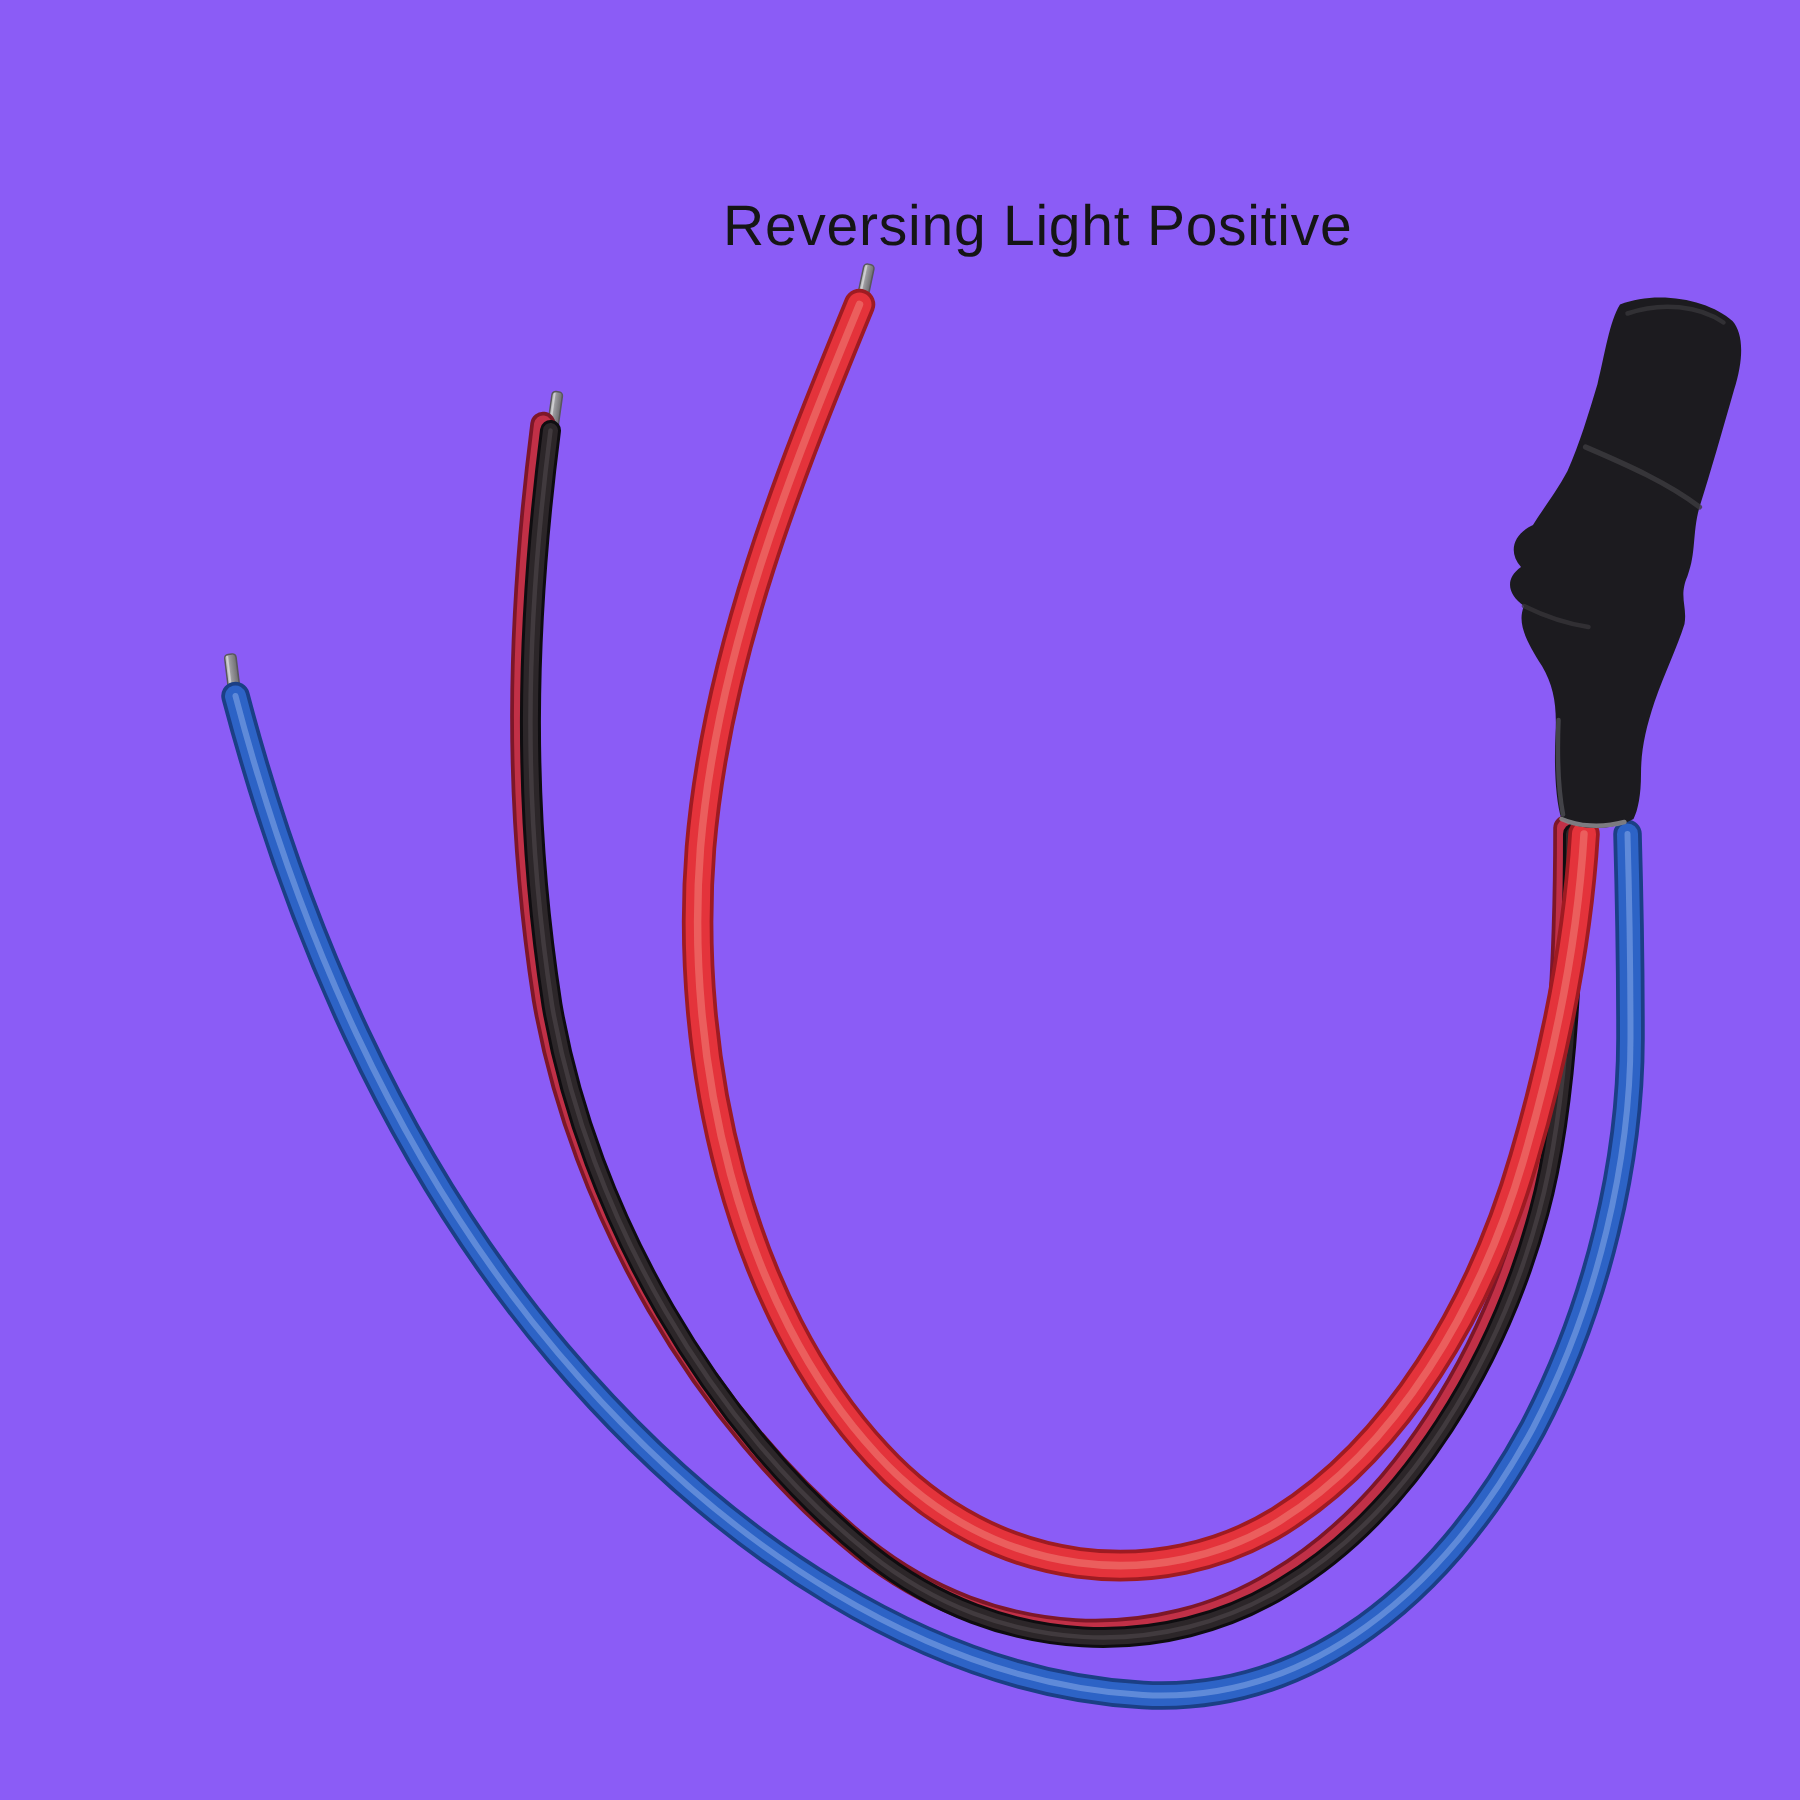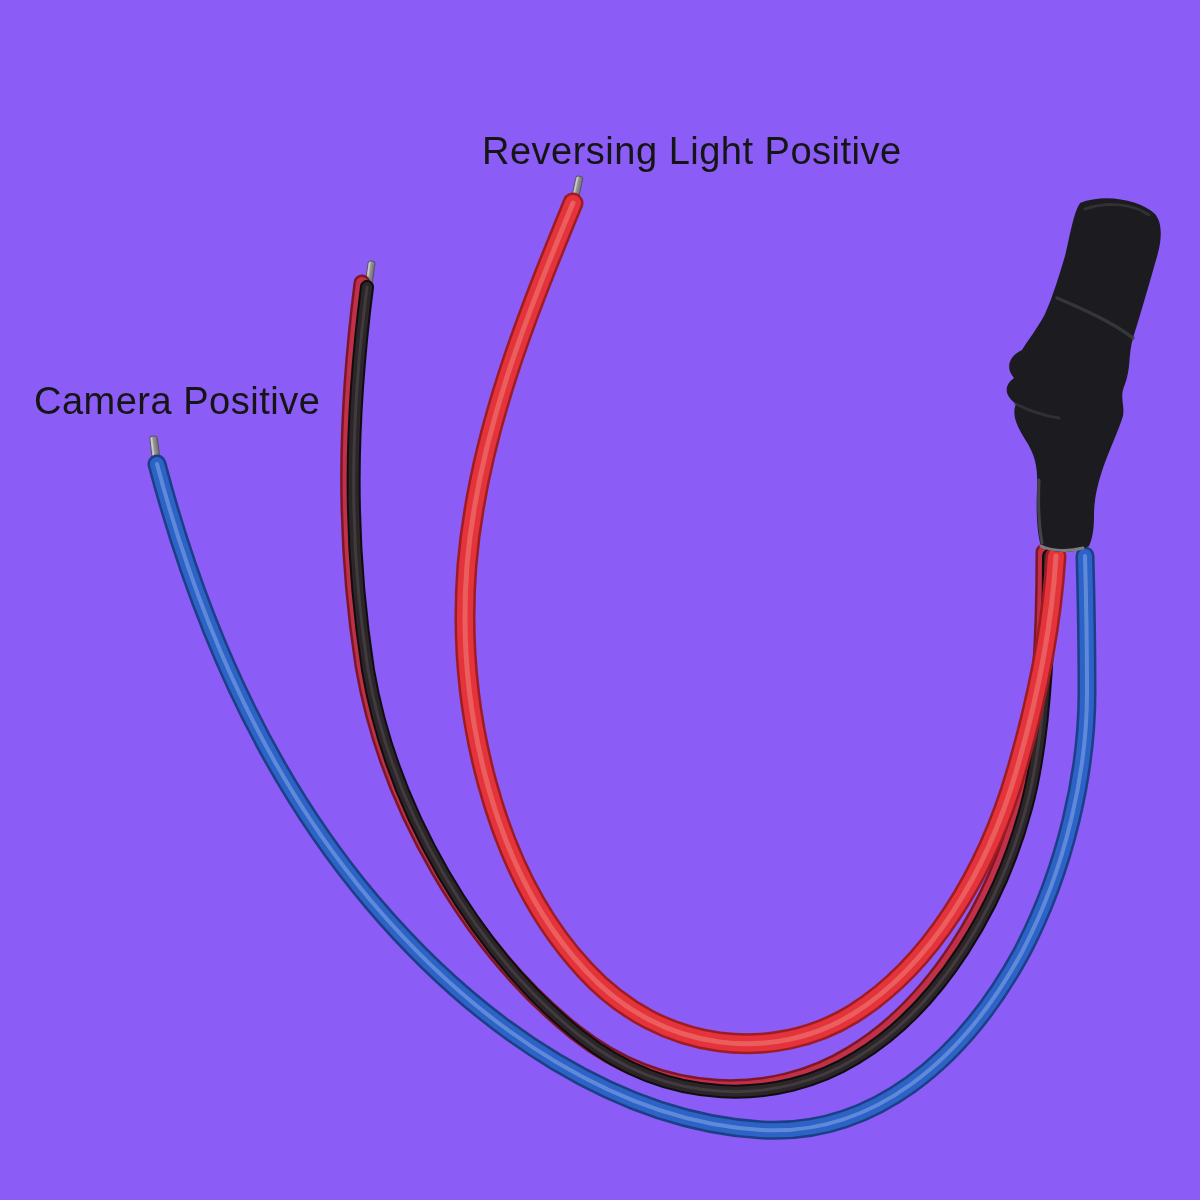--- a/index.html
+++ b/index.html
@@ -108,15 +108,14 @@
       <path d="M 1016,404 C 1030,411 1046,416 1059,418" fill="none" stroke="#38373b" stroke-width="3" stroke-linecap="round" opacity="0.75"></path>
       <path d="M 1085,209 C 1108,201 1133,204 1149,215" fill="none" stroke="#3a393d" stroke-width="3" stroke-linecap="round" opacity="0.7"></path>
       <path d="M 1039,480 C 1038,505 1039,527 1042,543" fill="none" stroke="#4e4d52" stroke-width="3" stroke-linecap="round" opacity="0.8"></path>
       <path d="M 1041,546 C 1052,551 1068,552 1083,548" fill="none" stroke="#87868b" stroke-width="3" stroke-linecap="round" opacity="0.9"></path>
     </g>
   </svg>
 
   <div class="wire-label label-reversing-positive">Reversing Light Positive</div>
 
 
-  <div class="wire-label label-camera-positive">Camera Positive</div>
 
 </div>
 
 </body></html>

